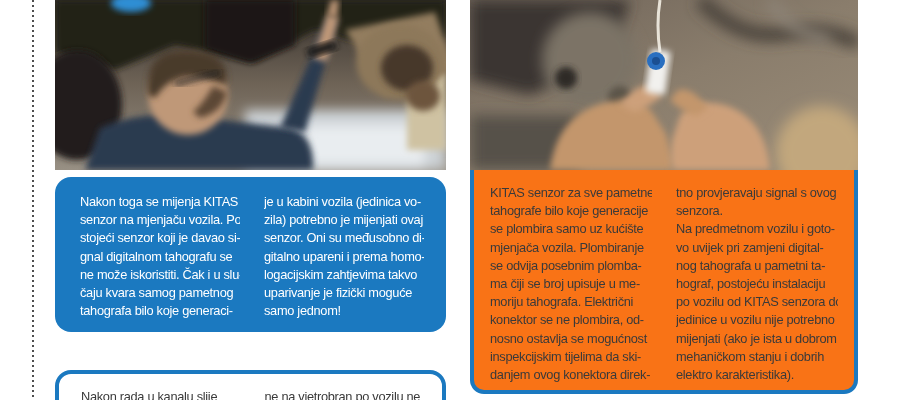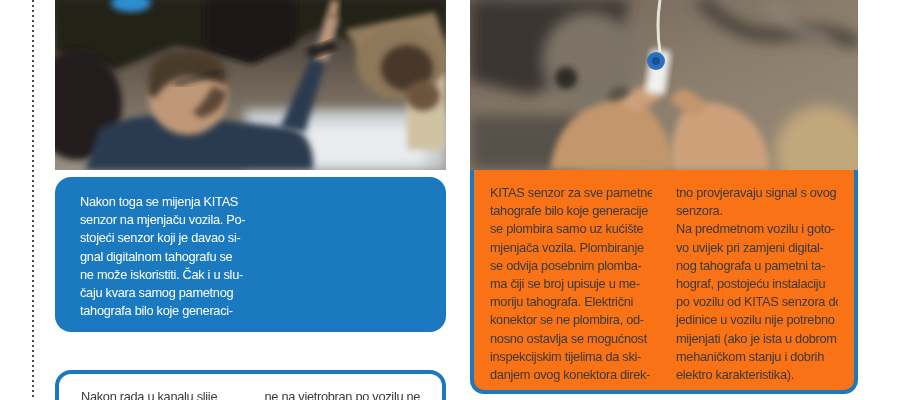--- a/index.html
+++ b/index.html
@@ -141,20 +141,27 @@
 
   <div class="box box-blue">
     <div class="cols">
       <div class="col">Nakon toga se mijenja KITAS
 senzor na mjenjaču vozila. Po-
 stojeći senzor koji je davao si-
 gnal digitalnom tahografu se
 ne može iskoristiti. Čak i u slu-
 čaju kvara samog pametnog
 tahografa bilo koje generaci-</div>
+      <div class="col">je u kabini vozila (jedinica vo-
+zila) potrebno je mijenjati ovaj
+senzor. Oni su međusobno di-
+gitalno upareni i prema homo-
+logacijskim zahtjevima takvo
+uparivanje je fizički moguće
+samo jednom!</div>
     </div>
   </div>
 
   <div class="box box-outline">
     <div class="cols">
       <div class="col">KITAS senzor za sve pametne
 tahografe bilo koje generacije
 se plombira samo uz kućište
 mjenjača vozila. Plombiranje
 se odvija posebnim plomba-

